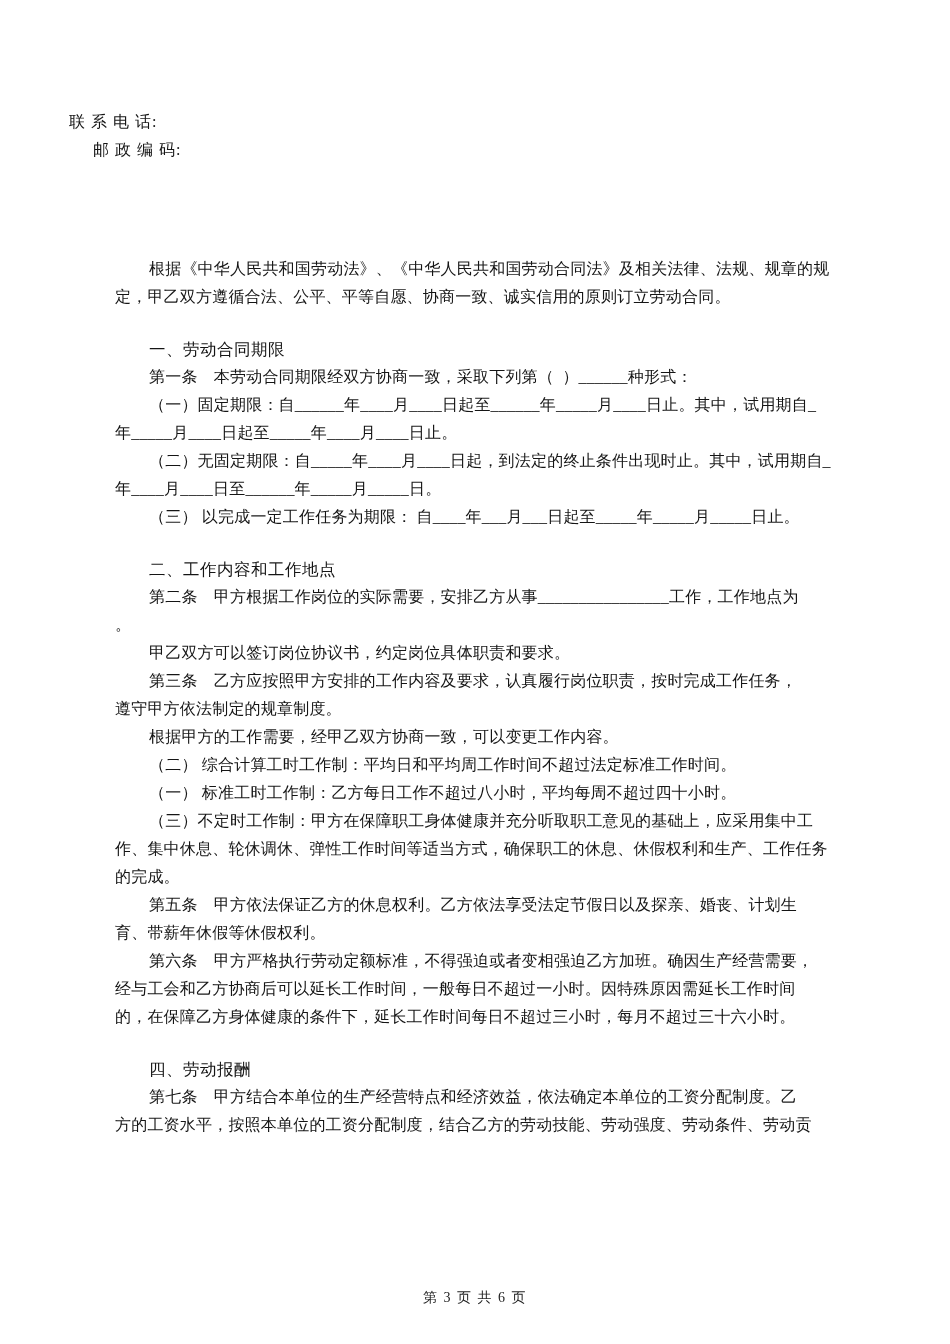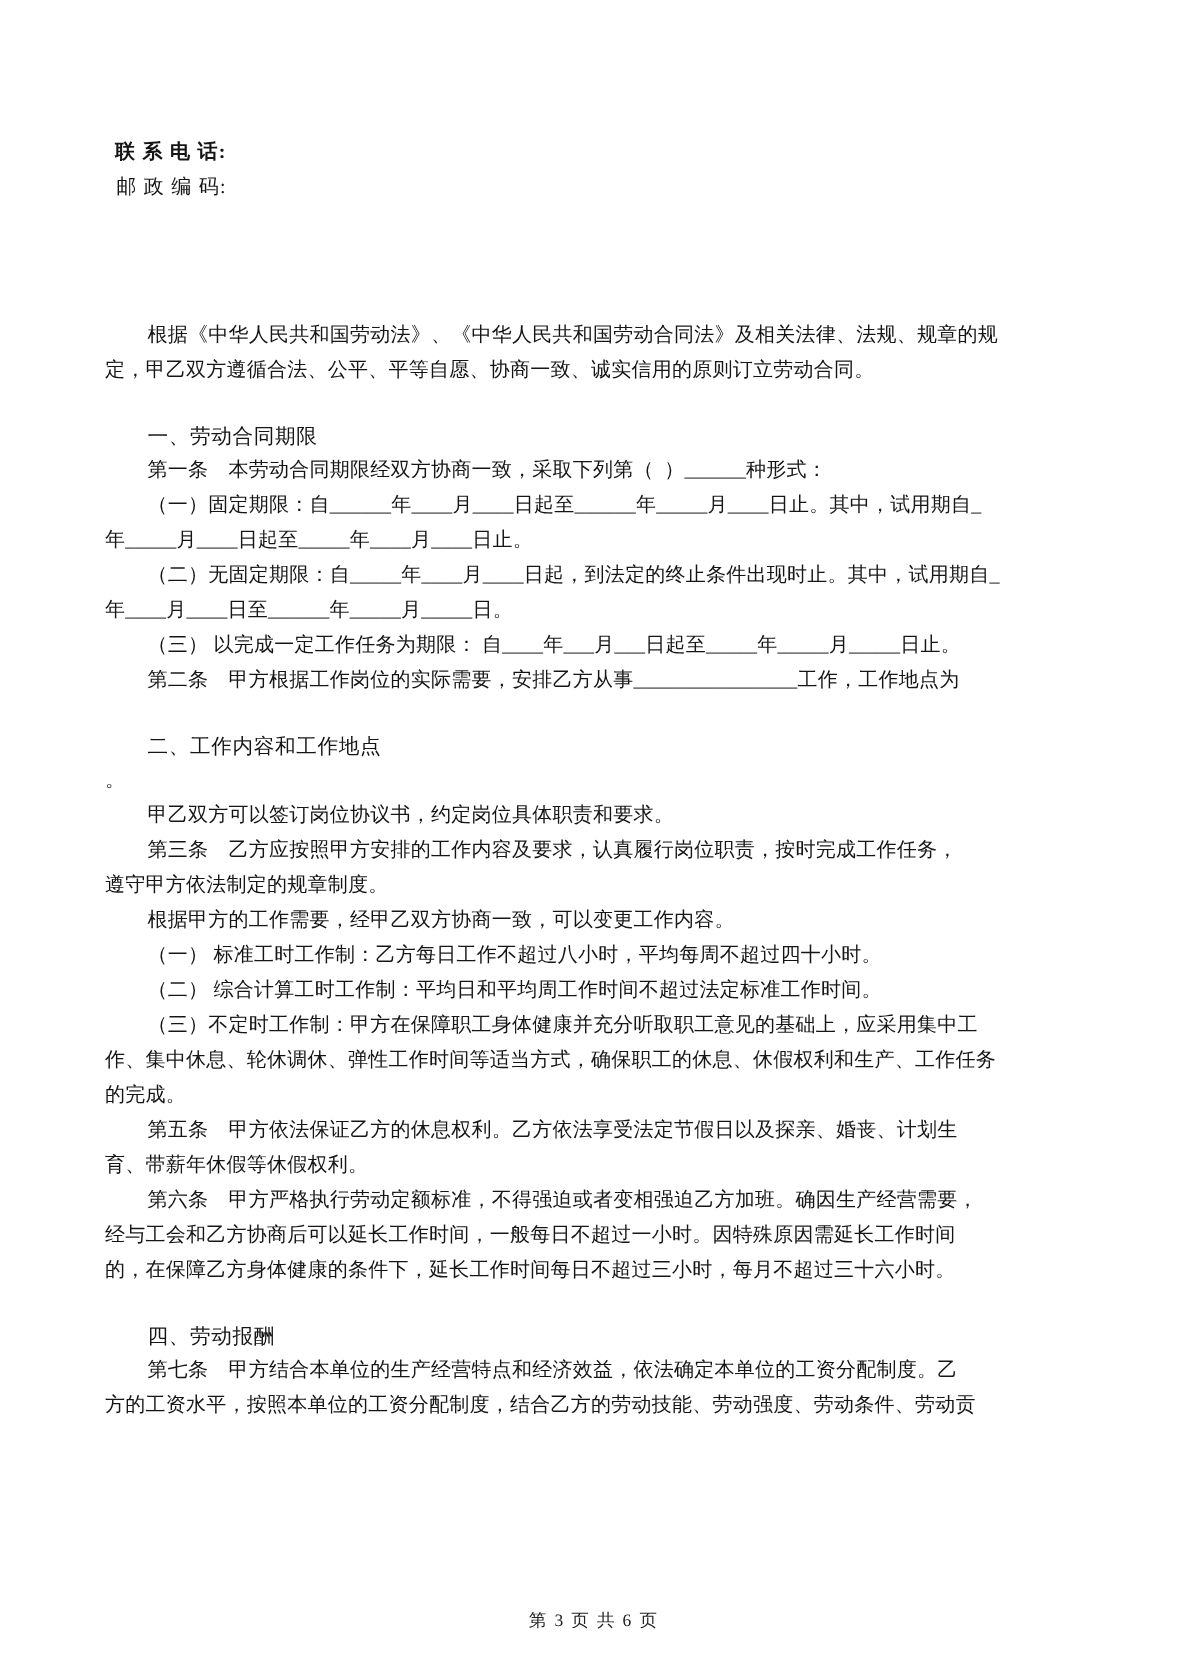--- a/index.html
+++ b/index.html
@@ -20,25 +20,25 @@
   }
   .header-block {
     margin-top: 108px;
   }
   .line {
     white-space: pre;
   }
   .hline {
     letter-spacing: 1px;
   }
-  .hline.phone   { margin-left: 92px; font-weight: bold; }
+  .hline.phone   { margin-left: 69px; }
   .hline.postal  { margin-left: 93px;  }
   .doc-body {
     margin-top: 91px;
-    margin-left: 84px;
+    margin-left: 115px;
     margin-right: 120px;
   }
   .doc-body .line {
     letter-spacing: 0.2px;
   }
   .doc-body .line.indent {
     padding-left: 34px;
   }
   .doc-body .line.heading {
     padding-left: 34px;
@@ -72,29 +72,29 @@
   <div id="doc-lines" class="doc-body">
       <div class="line indent">根据《中华人民共和国劳动法》、《中华人民共和国劳动合同法》及相关法律、法规、规章的规</div>
       <div class="line plain">定，甲乙双方遵循合法、公平、平等自愿、协商一致、诚实信用的原则订立劳动合同。</div>
       <div class="line heading">一、劳动合同期限</div>
       <div class="line indent">第一条　本劳动合同期限经双方协商一致，采取下列第（  ）______种形式：</div>
       <div class="line indent">（一）固定期限：自______年____月____日起至______年_____月____日止。其中，试用期自_</div>
       <div class="line plain">年_____月____日起至_____年____月____日止。</div>
       <div class="line indent">（二）无固定期限：自_____年____月____日起，到法定的终止条件出现时止。其中，试用期自_</div>
       <div class="line plain">年____月____日至______年_____月_____日。</div>
       <div class="line indent">（三） 以完成一定工作任务为期限： 自____年___月___日起至_____年_____月_____日止。</div>
+      <div class="line heading">二、工作内容和工作地点</div>
       <div class="line indent">第二条　甲方根据工作岗位的实际需要，安排乙方从事________________工作，工作地点为</div>
-      <div class="line heading">二、工作内容和工作地点</div>
       <div class="line plain">。</div>
       <div class="line indent">甲乙双方可以签订岗位协议书，约定岗位具体职责和要求。</div>
       <div class="line indent">第三条　乙方应按照甲方安排的工作内容及要求，认真履行岗位职责，按时完成工作任务，</div>
       <div class="line plain">遵守甲方依法制定的规章制度。</div>
       <div class="line indent">根据甲方的工作需要，经甲乙双方协商一致，可以变更工作内容。</div>
+      <div class="line indent">（二） 综合计算工时工作制：平均日和平均周工作时间不超过法定标准工作时间。</div>
       <div class="line indent">（一） 标准工时工作制：乙方每日工作不超过八小时，平均每周不超过四十小时。</div>
-      <div class="line indent">（二） 综合计算工时工作制：平均日和平均周工作时间不超过法定标准工作时间。</div>
       <div class="line indent">（三）不定时工作制：甲方在保障职工身体健康并充分听取职工意见的基础上，应采用集中工</div>
       <div class="line plain">作、集中休息、轮休调休、弹性工作时间等适当方式，确保职工的休息、休假权利和生产、工作任务</div>
       <div class="line plain">的完成。</div>
       <div class="line indent">第五条　甲方依法保证乙方的休息权利。乙方依法享受法定节假日以及探亲、婚丧、计划生</div>
       <div class="line plain">育、带薪年休假等休假权利。</div>
       <div class="line indent">第六条　甲方严格执行劳动定额标准，不得强迫或者变相强迫乙方加班。确因生产经营需要，</div>
       <div class="line plain">经与工会和乙方协商后可以延长工作时间，一般每日不超过一小时。因特殊原因需延长工作时间</div>
       <div class="line plain">的，在保障乙方身体健康的条件下，延长工作时间每日不超过三小时，每月不超过三十六小时。</div>
       <div class="line heading">四、劳动报酬</div>
       <div class="line indent">第七条　甲方结合本单位的生产经营特点和经济效益，依法确定本单位的工资分配制度。乙</div>

